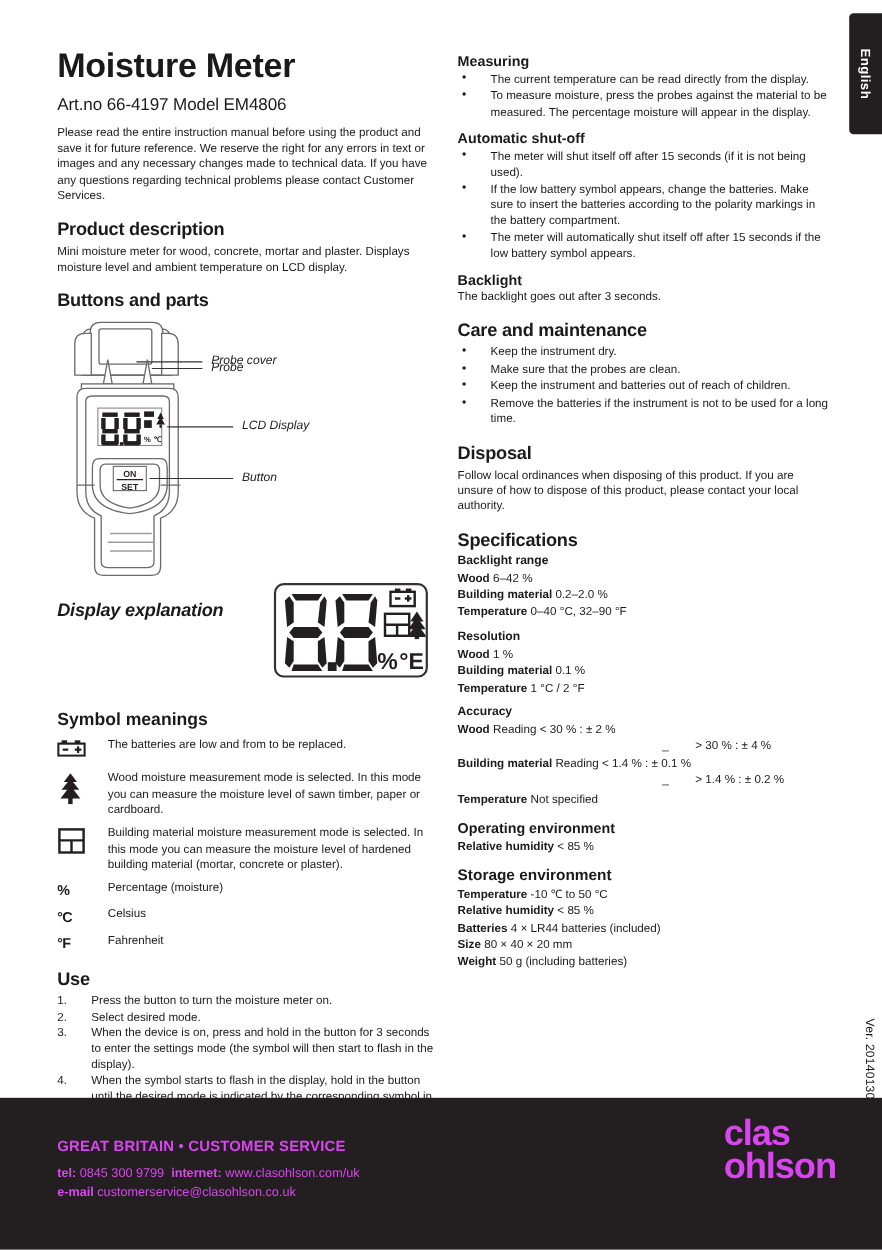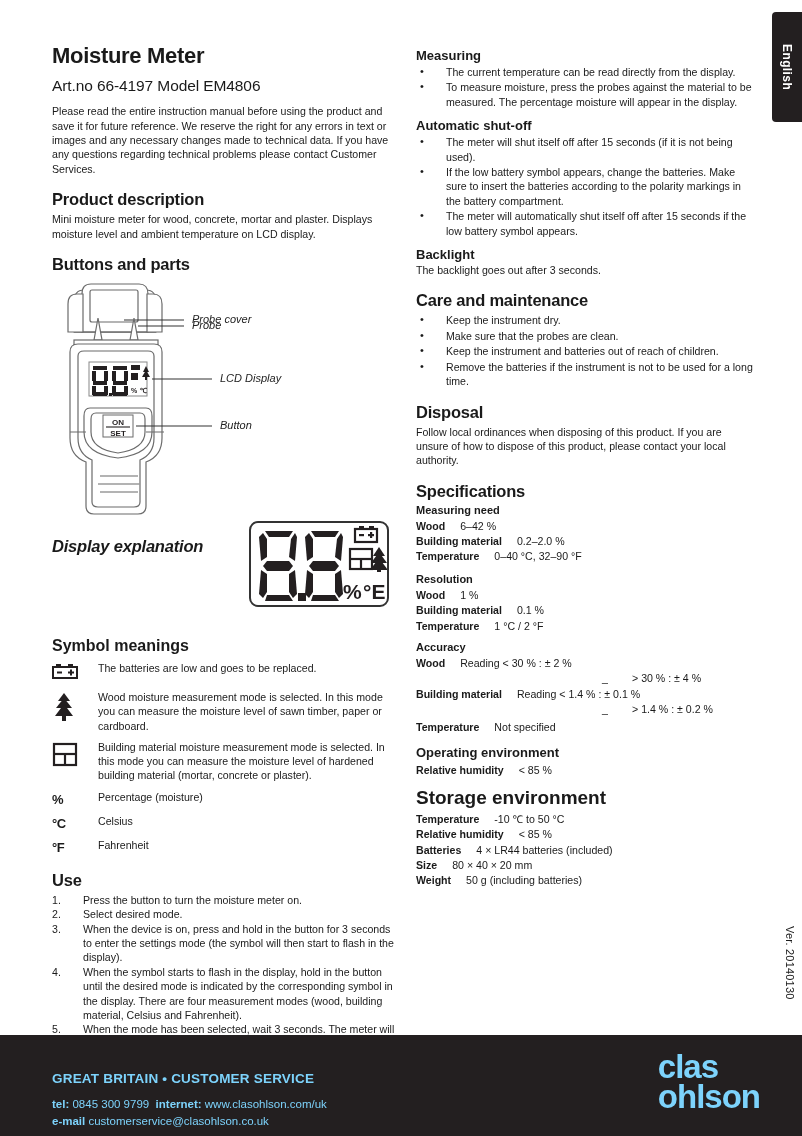--- a/index.html
+++ b/index.html
@@ -41,21 +41,21 @@
     text-orientation: mixed;
     letter-spacing: .2px;
   }
 
   
   .page { position: absolute; top: 0; left: 0; width: 802px; height: 1019px; }
   .col-left  { position: absolute; left: 52px; top: 44px; width: 345px; }
   .col-right { position: absolute; left: 416px; top: 48px; width: 340px; }
 
   h1.title {
-    font-size: 22px; font-weight: bold; margin: 0 0 10px 0;
+    font-size: 31px; font-weight: bold; margin: 0 0 10px 0;
     letter-spacing: -0.3px; line-height: 1.05;
   }
   .artno { font-size: 15.5px; margin: 0 0 9px 0; letter-spacing: -0.1px; }
   h2 {
     font-size: 16.5px; font-weight: bold;
     margin: 0 0 3px 0; letter-spacing: -0.2px;
   }
   h3 { font-size: 13px; font-weight: bold; margin: 0 0 1px 0; }
   h4 { font-size: 11px; font-weight: bold; margin: 0 0 3px 0; }
   p.body, li, .line {
@@ -108,33 +108,33 @@
   table.sym { border-collapse: collapse; margin-top: 6px; width: 100%; }
   table.sym td { vertical-align: top; padding: 0 0 7px 0; }
   table.sym td.ic { width: 46px; text-align: left; padding-top: 2px; }
   table.sym td.tx { font-size: 10.6px; line-height: 1.35; }
 
   .unit-glyph { font-size: 13px; font-weight: bold; letter-spacing: -.5px; }
 
   
   .spec-line { font-size: 10.6px; line-height: 1.45; }
   .spec-line b { font-weight: bold; }
-  .spec-line .v { font-weight: normal; margin-left: 12px; }
+  .spec-line .v { font-weight: normal; }
   .acc-second {
     font-size: 10.6px; line-height: 1.45;
     display: flex;
   }
   .acc-second .dash { width: 192px; text-align: right; padding-right: 0; }
   .acc-second .val { padding-left: 24px; }
 
   
   .footer {
     position: absolute; left: 0; bottom: 0;
-    width: 802px; height: 101px;
-    background: #231f20; color: #7dd3fc;
+    width: 802px; height: 138px;
+    background: #231f20; color: #d946ef;
   }
   .footer .fl { position: absolute; left: 52px; top: 36px; }
   .footer .fl .gb {
     font-size: 13.5px; font-weight: bold; letter-spacing: .2px;
     margin-bottom: 10px;
   }
   .footer .fl .cl { font-size: 11.5px; line-height: 1.5; }
   .footer .fl .cl b { font-weight: bold; }
   .logo {
     position: absolute; right: 42px; top: 17px;
@@ -312,21 +312,21 @@
         <td class="ic">
           <svg width="26" height="16" viewBox="0 0 26 16">
             <rect x="1" y="4" width="24" height="11" fill="none" stroke="#231f20" stroke-width="2"></rect>
             <rect x="4" y="1" width="5" height="3" fill="#231f20"></rect>
             <rect x="16" y="1" width="5" height="3" fill="#231f20"></rect>
             <rect x="5" y="8.5" width="5" height="2" fill="#231f20"></rect>
             <rect x="18" y="6.5" width="2" height="6" fill="#231f20"></rect>
             <rect x="16" y="8.5" width="6" height="2" fill="#231f20"></rect>
           </svg>
         </td>
-        <td class="tx">The batteries are low and goes to be replaced.</td>
+        <td class="tx">The batteries are low and from to be replaced.</td>
       </tr>
       <tr>
         <td class="ic">
           <svg width="24" height="30" viewBox="0 0 24 30" fill="#231f20">
             <path d="M12 1 l6 8 h-12 z"></path>
             <path d="M12 6 l8 10 h-16 z"></path>
             <path d="M12 12 l9 12 h-18 z"></path>
             <rect x="10" y="23" width="4" height="6"></rect>
           </svg>
         </td>
@@ -432,21 +432,21 @@
     </div>
 
     <div class="sec">
       <h2>Disposal</h2>
       <p class="body">Follow local ordinances when disposing of this product. If you are unsure of how to dispose of this product, please contact your local authority.</p>
     </div>
 
     <div class="sec">
       <h2>Specifications</h2>
 
-      <h4>Measuring need</h4>
+      <h4>Backlight range</h4>
       <div class="spec-line">
         <b>Wood</b>
         <span class="v">6–42 %</span>
       </div>
       <div class="spec-line">
         <b>Building material</b>
         <span class="v">0.2–2.0 %</span>
       </div>
       <div class="spec-line">
         <b>Temperature</b>
@@ -488,21 +488,21 @@
         <b>Temperature</b>
         <span class="v">Not specified</span>
       </div>
 
       <h4 style="margin-top:9px; font-size:13px;">Operating environment</h4>
       <div class="spec-line">
         <b>Relative humidity</b>
         <span class="v">&lt; 85 %</span>
       </div>
 
-      <h4 style="margin-top:9px; font-size:19px;">Storage environment</h4>
+      <h4 style="margin-top:9px; font-size:14px;">Storage environment</h4>
       <div class="spec-line">
         <b>Temperature</b>
         <span class="v">-10 ℃ to 50 °C</span>
       </div>
       <div class="spec-line">
         <b>Relative humidity</b>
         <span class="v">&lt; 85 %</span>
       </div>
       <div class="spec-line">
         <b>Batteries</b>

